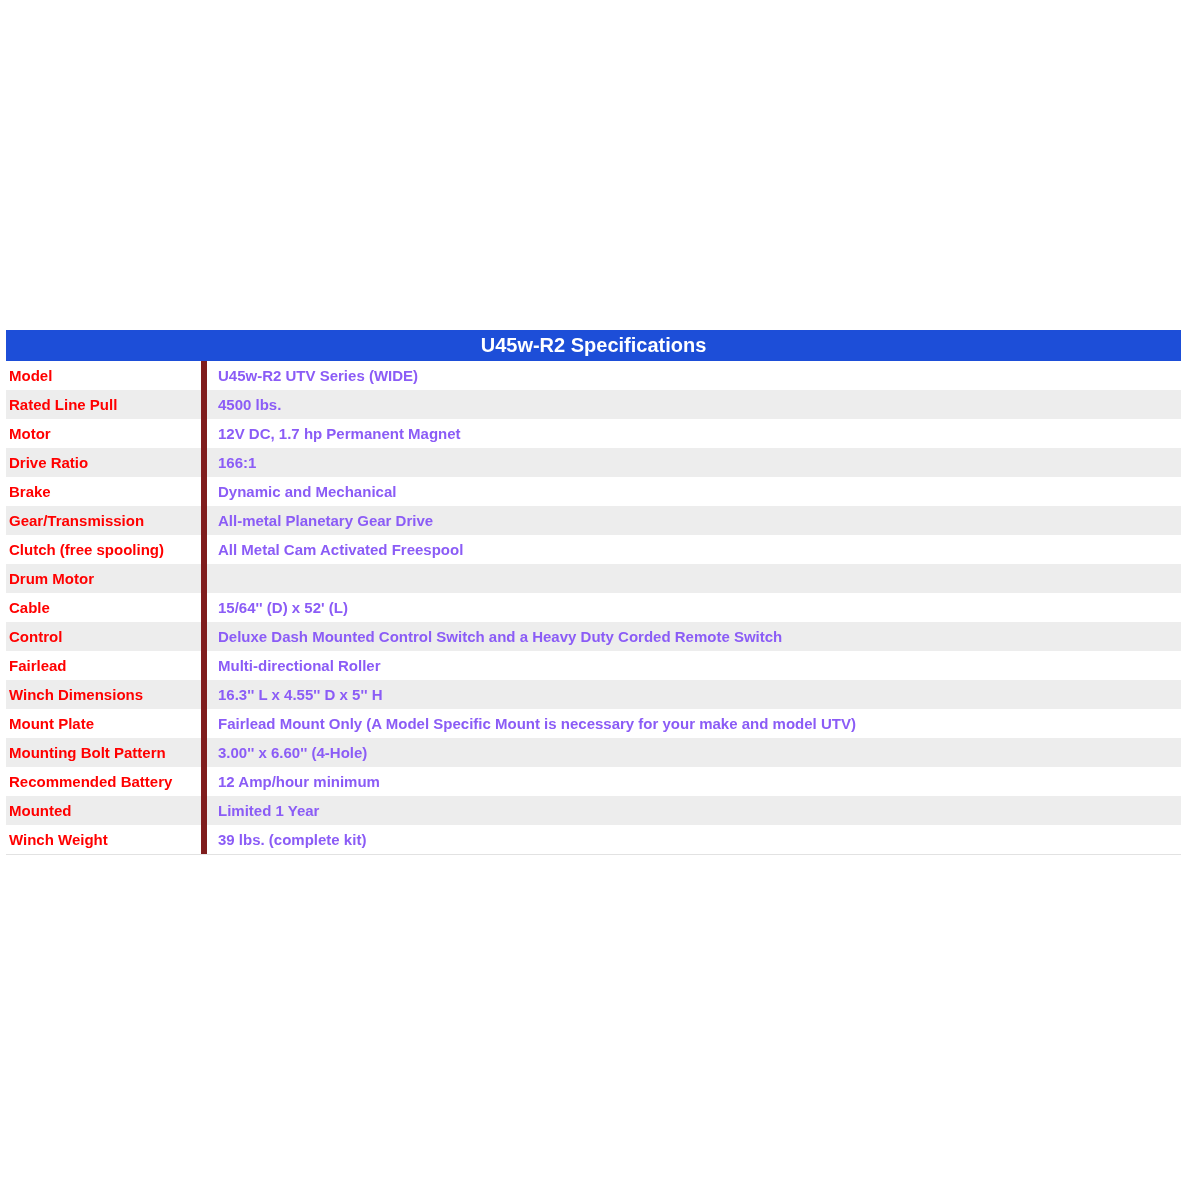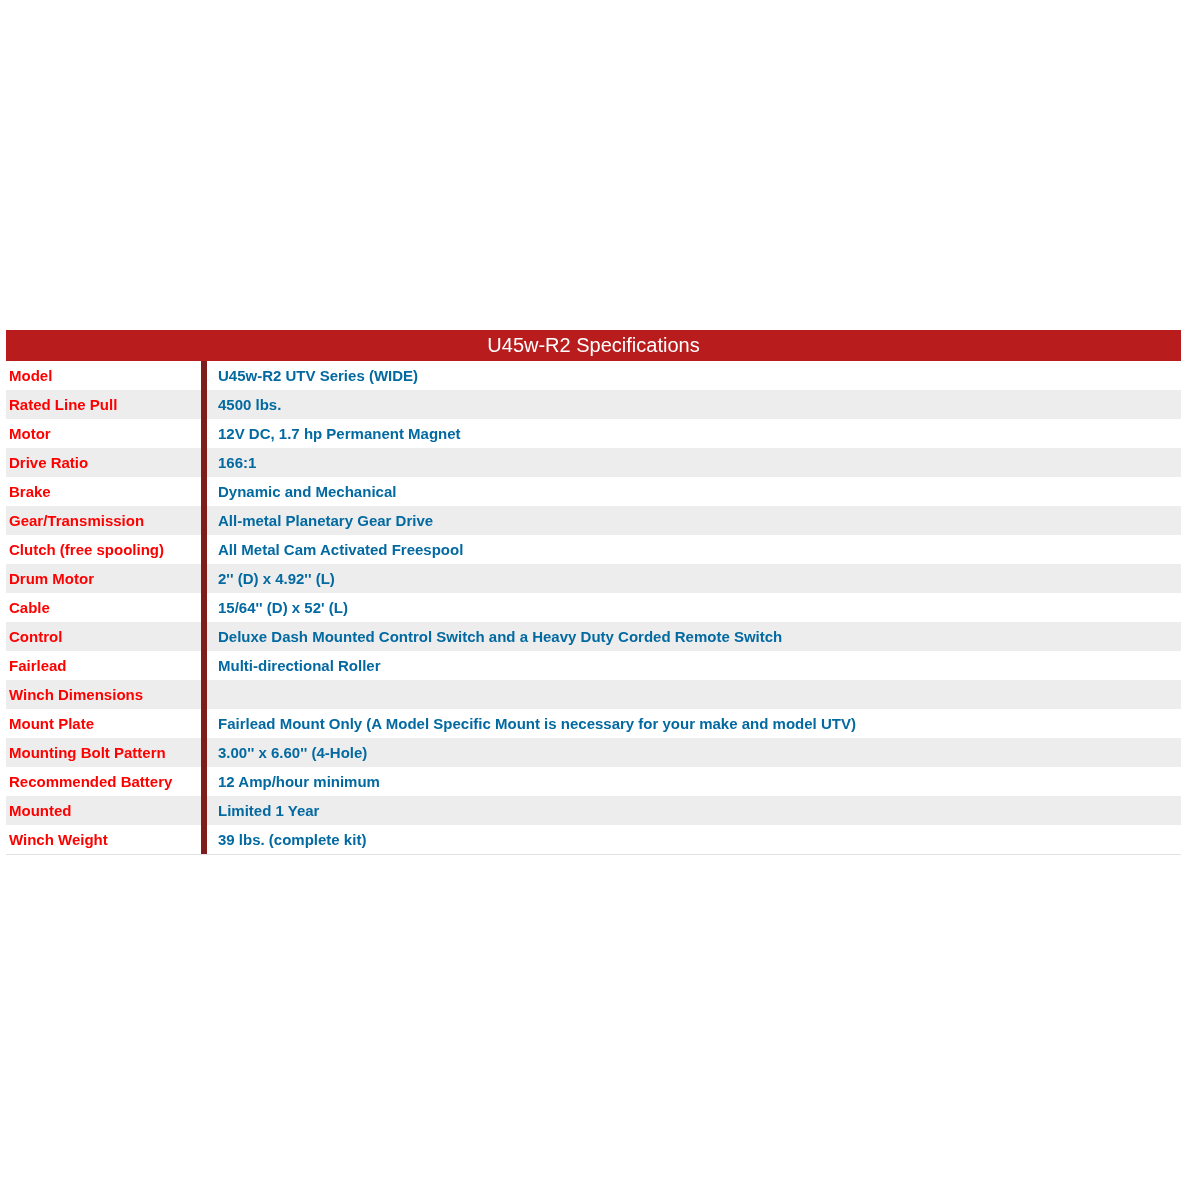--- a/index.html
+++ b/index.html
@@ -20,24 +20,24 @@
   .spec-table {
     position: absolute;
     left: 6px;
     top: 330px;
     width: 1175px;
     border-bottom: 1px solid #e2e2e2;
   }
   .spec-header {
     height: 31px;
     line-height: 31px;
-    background: #b91c1c;
+    background: #1d4ed8;
     color: #ffffff;
     font-size: 20px;
-    font-weight: normal;
+    font-weight: bold;
     text-align: center;
     white-space: nowrap;
   }
   .spec-rows .row {
     display: flex;
     height: 29px;
     line-height: 29px;
     font-size: 15px;
     font-weight: bold;
     background: #ffffff;
@@ -52,21 +52,21 @@
   }
   .cell.label {
     flex: 0 0 201px;
     padding-left: 3px;
     color: #ff0000;
     border-right: 6px solid #7f1d1d;
   }
   .cell.value {
     flex: 1 1 auto;
     padding-left: 11px;
-    color: #0369a1;
+    color: #8b5cf6;
   }
 </style>
 </head>
 <body>
 
 <div class="page">
   <div class="spec-table">
 
     <div class="spec-header">U45w-R2 Specifications</div>
 
@@ -94,36 +94,36 @@
       <div class="row">
         <div class="cell label">Gear/Transmission</div>
         <div class="cell value">All-metal Planetary Gear Drive</div>
       </div>
       <div class="row">
         <div class="cell label">Clutch (free spooling)</div>
         <div class="cell value">All Metal Cam Activated Freespool</div>
       </div>
       <div class="row">
         <div class="cell label">Drum Motor</div>
-        <div class="cell value">2'' (D) x 4.92'' (L)</div>
       </div>
       <div class="row">
         <div class="cell label">Cable</div>
         <div class="cell value">15/64'' (D) x 52' (L)</div>
       </div>
       <div class="row">
         <div class="cell label">Control</div>
         <div class="cell value">Deluxe Dash Mounted Control Switch and a Heavy Duty Corded Remote Switch</div>
       </div>
       <div class="row">
         <div class="cell label">Fairlead</div>
         <div class="cell value">Multi-directional Roller</div>
       </div>
       <div class="row">
         <div class="cell label">Winch Dimensions</div>
+        <div class="cell value">16.3'' L x 4.55'' D x 5'' H</div>
       </div>
       <div class="row">
         <div class="cell label">Mount Plate</div>
         <div class="cell value">Fairlead Mount Only (A Model Specific Mount is necessary for your make and model UTV)</div>
       </div>
       <div class="row">
         <div class="cell label">Mounting Bolt Pattern</div>
         <div class="cell value">3.00'' x 6.60'' (4-Hole)</div>
       </div>
       <div class="row">

